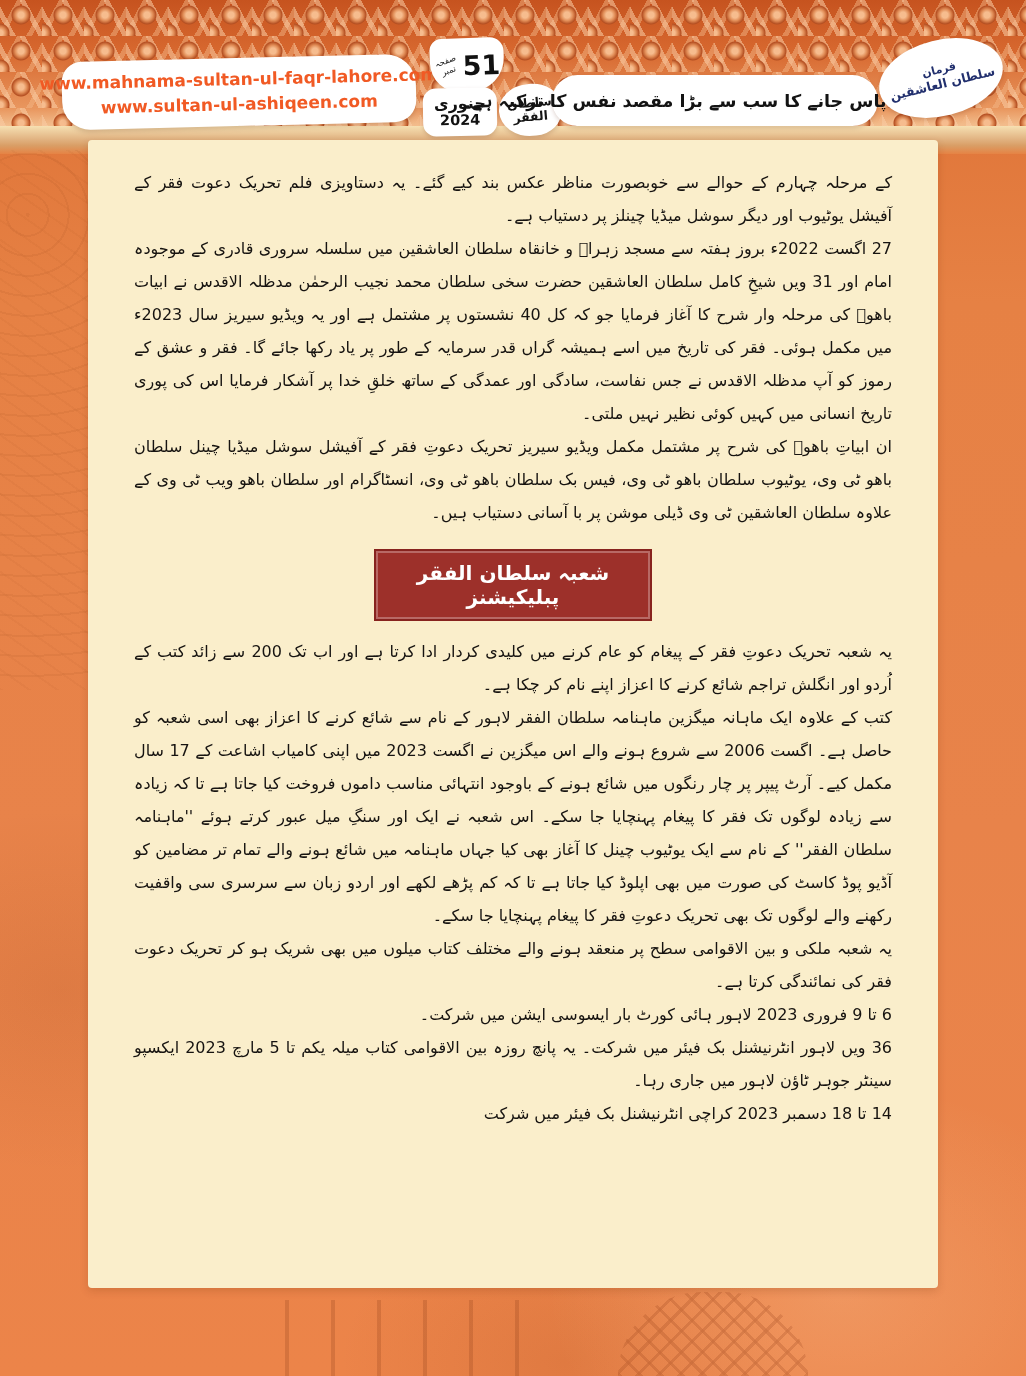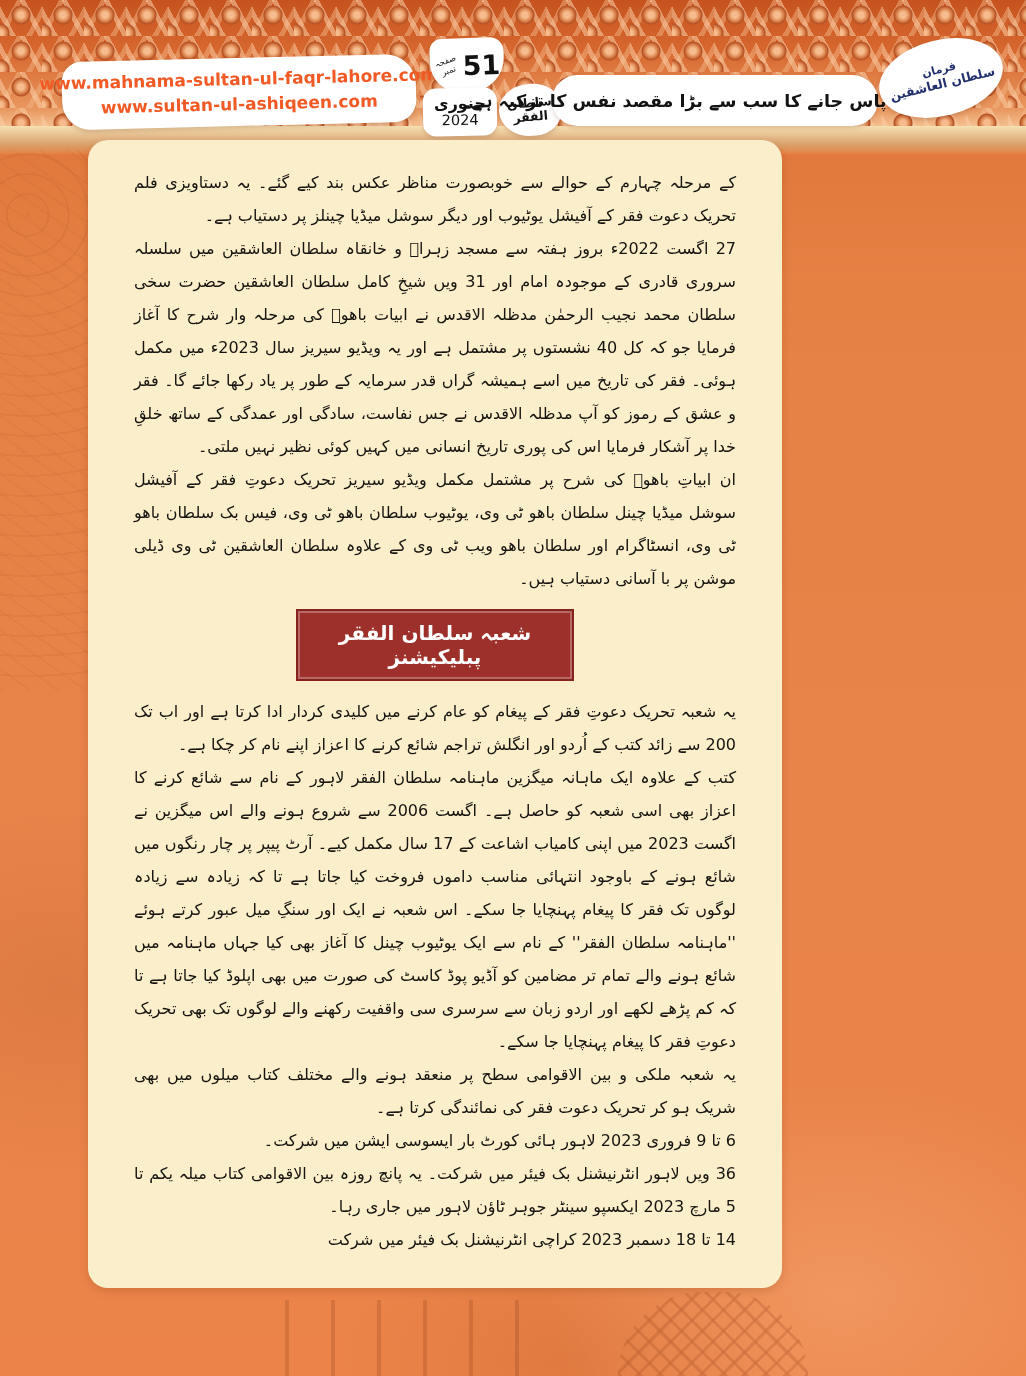--- a/index.html
+++ b/index.html
@@ -69,21 +69,21 @@
   }
   .page-badge .pn{font-size:27px;font-weight:bold;color:#111;}
 
   .date-pill{
     position:absolute;left:423px;top:88px;width:74px;height:48px;background:#fff;
     border-radius:13px;transform:rotate(-1deg);
     display:flex;flex-direction:column;align-items:center;justify-content:center;
     box-shadow:0 2px 4px rgba(90,30,0,.18);
   }
   .date-pill .month{font-weight:bold;font-size:16px;color:#111;direction:rtl;line-height:1.05;}
-  .date-pill .year{font-weight:normal;font-size:14.5px;color:#111;line-height:1.05;}
+  .date-pill .year{font-weight:bold;font-size:14.5px;color:#111;line-height:1.05;}
 
   .logo-circle{
     position:absolute;left:499px;top:84px;width:62px;height:52px;background:#fff;
     border-radius:52% 48% 46% 54%;transform:rotate(-5deg);
     display:flex;align-items:center;justify-content:center;
     box-shadow:0 2px 4px rgba(90,30,0,.18);
   }
   .logo-circle span{font-size:12.5px;font-weight:bold;color:#141414;direction:rtl;text-align:center;line-height:1.1;}
 
   .quote-banner{
@@ -97,31 +97,31 @@
     position:absolute;left:878px;top:40px;width:126px;height:76px;background:#fff;
     border-radius:50%;transform:rotate(-14deg);
     display:flex;flex-direction:column;align-items:center;justify-content:center;
     box-shadow:0 2px 4px rgba(90,30,0,.18);color:#22306e;
   }
   .attribution-oval .att1{font-size:11px;font-weight:bold;direction:rtl;line-height:1.15;}
   .attribution-oval .att2{font-size:12.5px;font-weight:bold;direction:rtl;line-height:1.15;}
 
   
   .content-box{
-    position:absolute;left:88px;top:140px;width:694px;height:1148px;
-    background:#faeecb;border-radius:20px;box-sizing:border-box;
+    position:absolute;left:88px;top:140px;width:850px;height:1148px;
+    background:#faeecb;border-radius:4px;box-sizing:border-box;
     padding:26px 46px 24px 46px;overflow:hidden;
     box-shadow:0 3px 8px rgba(100,40,5,.18);
   }
   .content-box p{
     margin:0;direction:rtl;text-align:justify;color:#161310;
     font-size:16px;line-height:33px;
   }
   .section-banner{
-    width:274px;margin:14px auto 14px auto;background:#9d302a;
+    width:274px;margin:20px auto 14px auto;background:#9d302a;
     border:2px solid #87231e;box-shadow:inset 0 0 0 2px rgba(255,255,255,.28);
     padding:10px 0;text-align:center;
   }
   .section-banner span{color:#fff;font-size:20px;font-weight:bold;direction:rtl;}
 </style>
 </head>
 <body>
 
 <div class="page">
 

